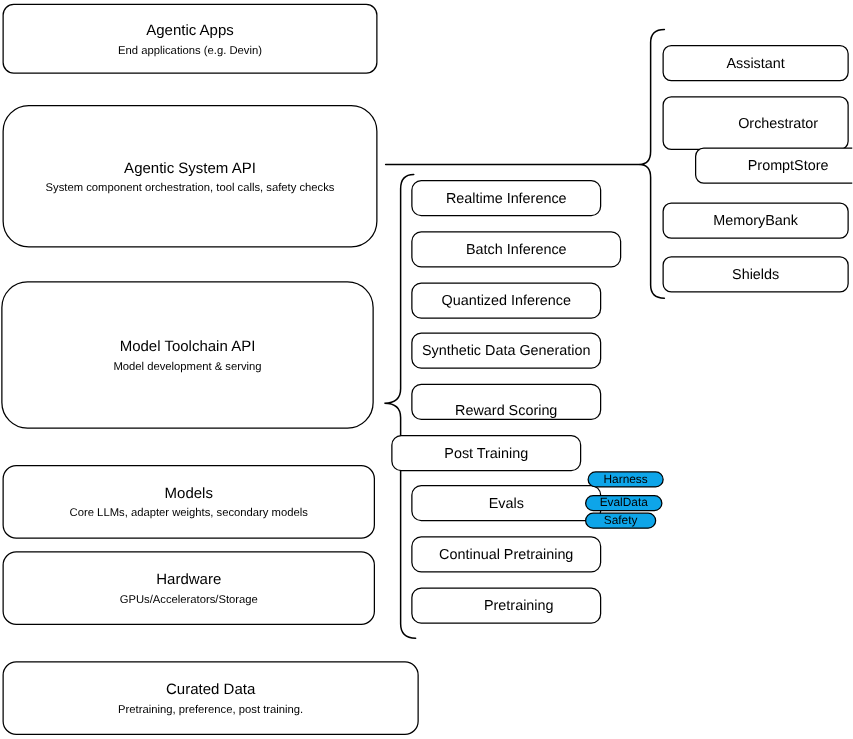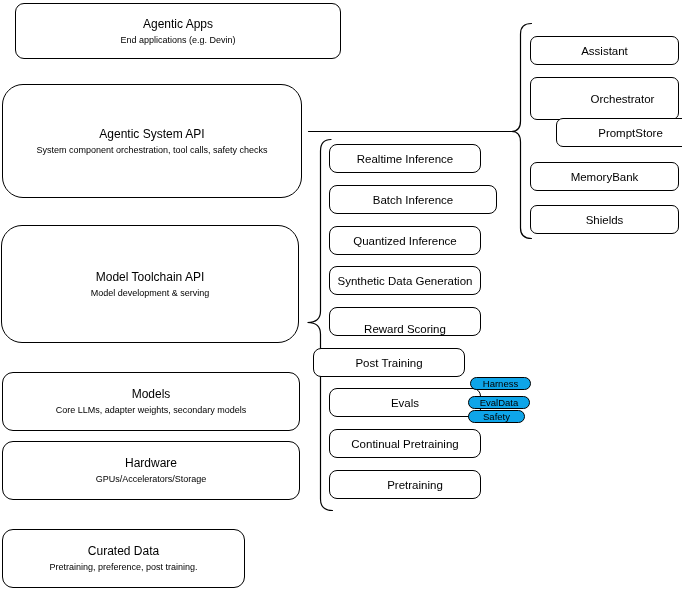--- a/index.html
+++ b/index.html
@@ -74,21 +74,21 @@
 <body>
 
 <div class="canvas">
 
   <svg class="overlay" viewBox="0 0 682 591" xmlns="http://www.w3.org/2000/svg">
     <path d="M 331 139.5 Q 320.5 139.5 320.5 151 L 320.5 311 Q 320.5 322.5 307.5 322.5 Q 320.5 322.5 320.5 334 L 320.5 499 Q 320.5 510.5 332.5 510.5" fill="none" stroke="#000000" stroke-width="1.2" stroke-linecap="round"></path>
     <path d="M 531.5 23.5 Q 520.5 23.5 520.5 34 L 520.5 121 Q 520.5 131.5 511.5 131.5 Q 520.5 131.5 520.5 142 L 520.5 228 Q 520.5 238.5 531.5 238.5" fill="none" stroke="#000000" stroke-width="1.2" stroke-linecap="round"></path>
     <path d="M 308.5 131.5 L 511.5 131.5" fill="none" stroke="#000000" stroke-width="1.2" stroke-linecap="round"></path>
   </svg>
 
-  <div class="stack-box" style="left:2px; top:3px; width:326px; height:56px; border-radius:9px;margin-left:13px;">
+  <div class="stack-box" style="left:2px; top:3px; width:300px; height:56px; border-radius:9px;">
     <div class="title">Agentic Apps</div>
     <div class="subtitle">End applications (e.g. Devin)</div>
   </div>
 
   <div class="stack-box" style="left:2px; top:84px; width:300px; height:114px; border-radius:21px;">
     <div class="title">Agentic System API</div>
     <div class="subtitle">System component orchestration, tool calls, safety checks</div>
   </div>
 
   <div class="stack-box" style="left:1px; top:225px; width:298px; height:118px; border-radius:21px;">
@@ -99,21 +99,21 @@
   <div class="stack-box" style="left:2px; top:372px; width:298px; height:59px; border-radius:11px;">
     <div class="title">Models</div>
     <div class="subtitle">Core LLMs, adapter weights, secondary models</div>
   </div>
 
   <div class="stack-box" style="left:2px; top:441px; width:298px; height:59px; border-radius:11px;">
     <div class="title">Hardware</div>
     <div class="subtitle">GPUs/Accelerators/Storage</div>
   </div>
 
-  <div class="stack-box" style="left:2px; top:529px; width:243px; height:59px; border-radius:11px;">
+  <div class="stack-box" style="left:2px; top:529px; width:333px; height:59px; border-radius:11px;">
     <div class="title">Curated Data</div>
     <div class="subtitle">Pretraining, preference, post training.</div>
   </div>
 
   <div class="node" style="left:329px; top:144px; width:152px; height:29px;">
     <span>Realtime Inference</span>
   </div>
   <div class="node" style="left:329px; top:185px; width:168px; height:29px;">
     <span>Batch Inference</span>
   </div>

